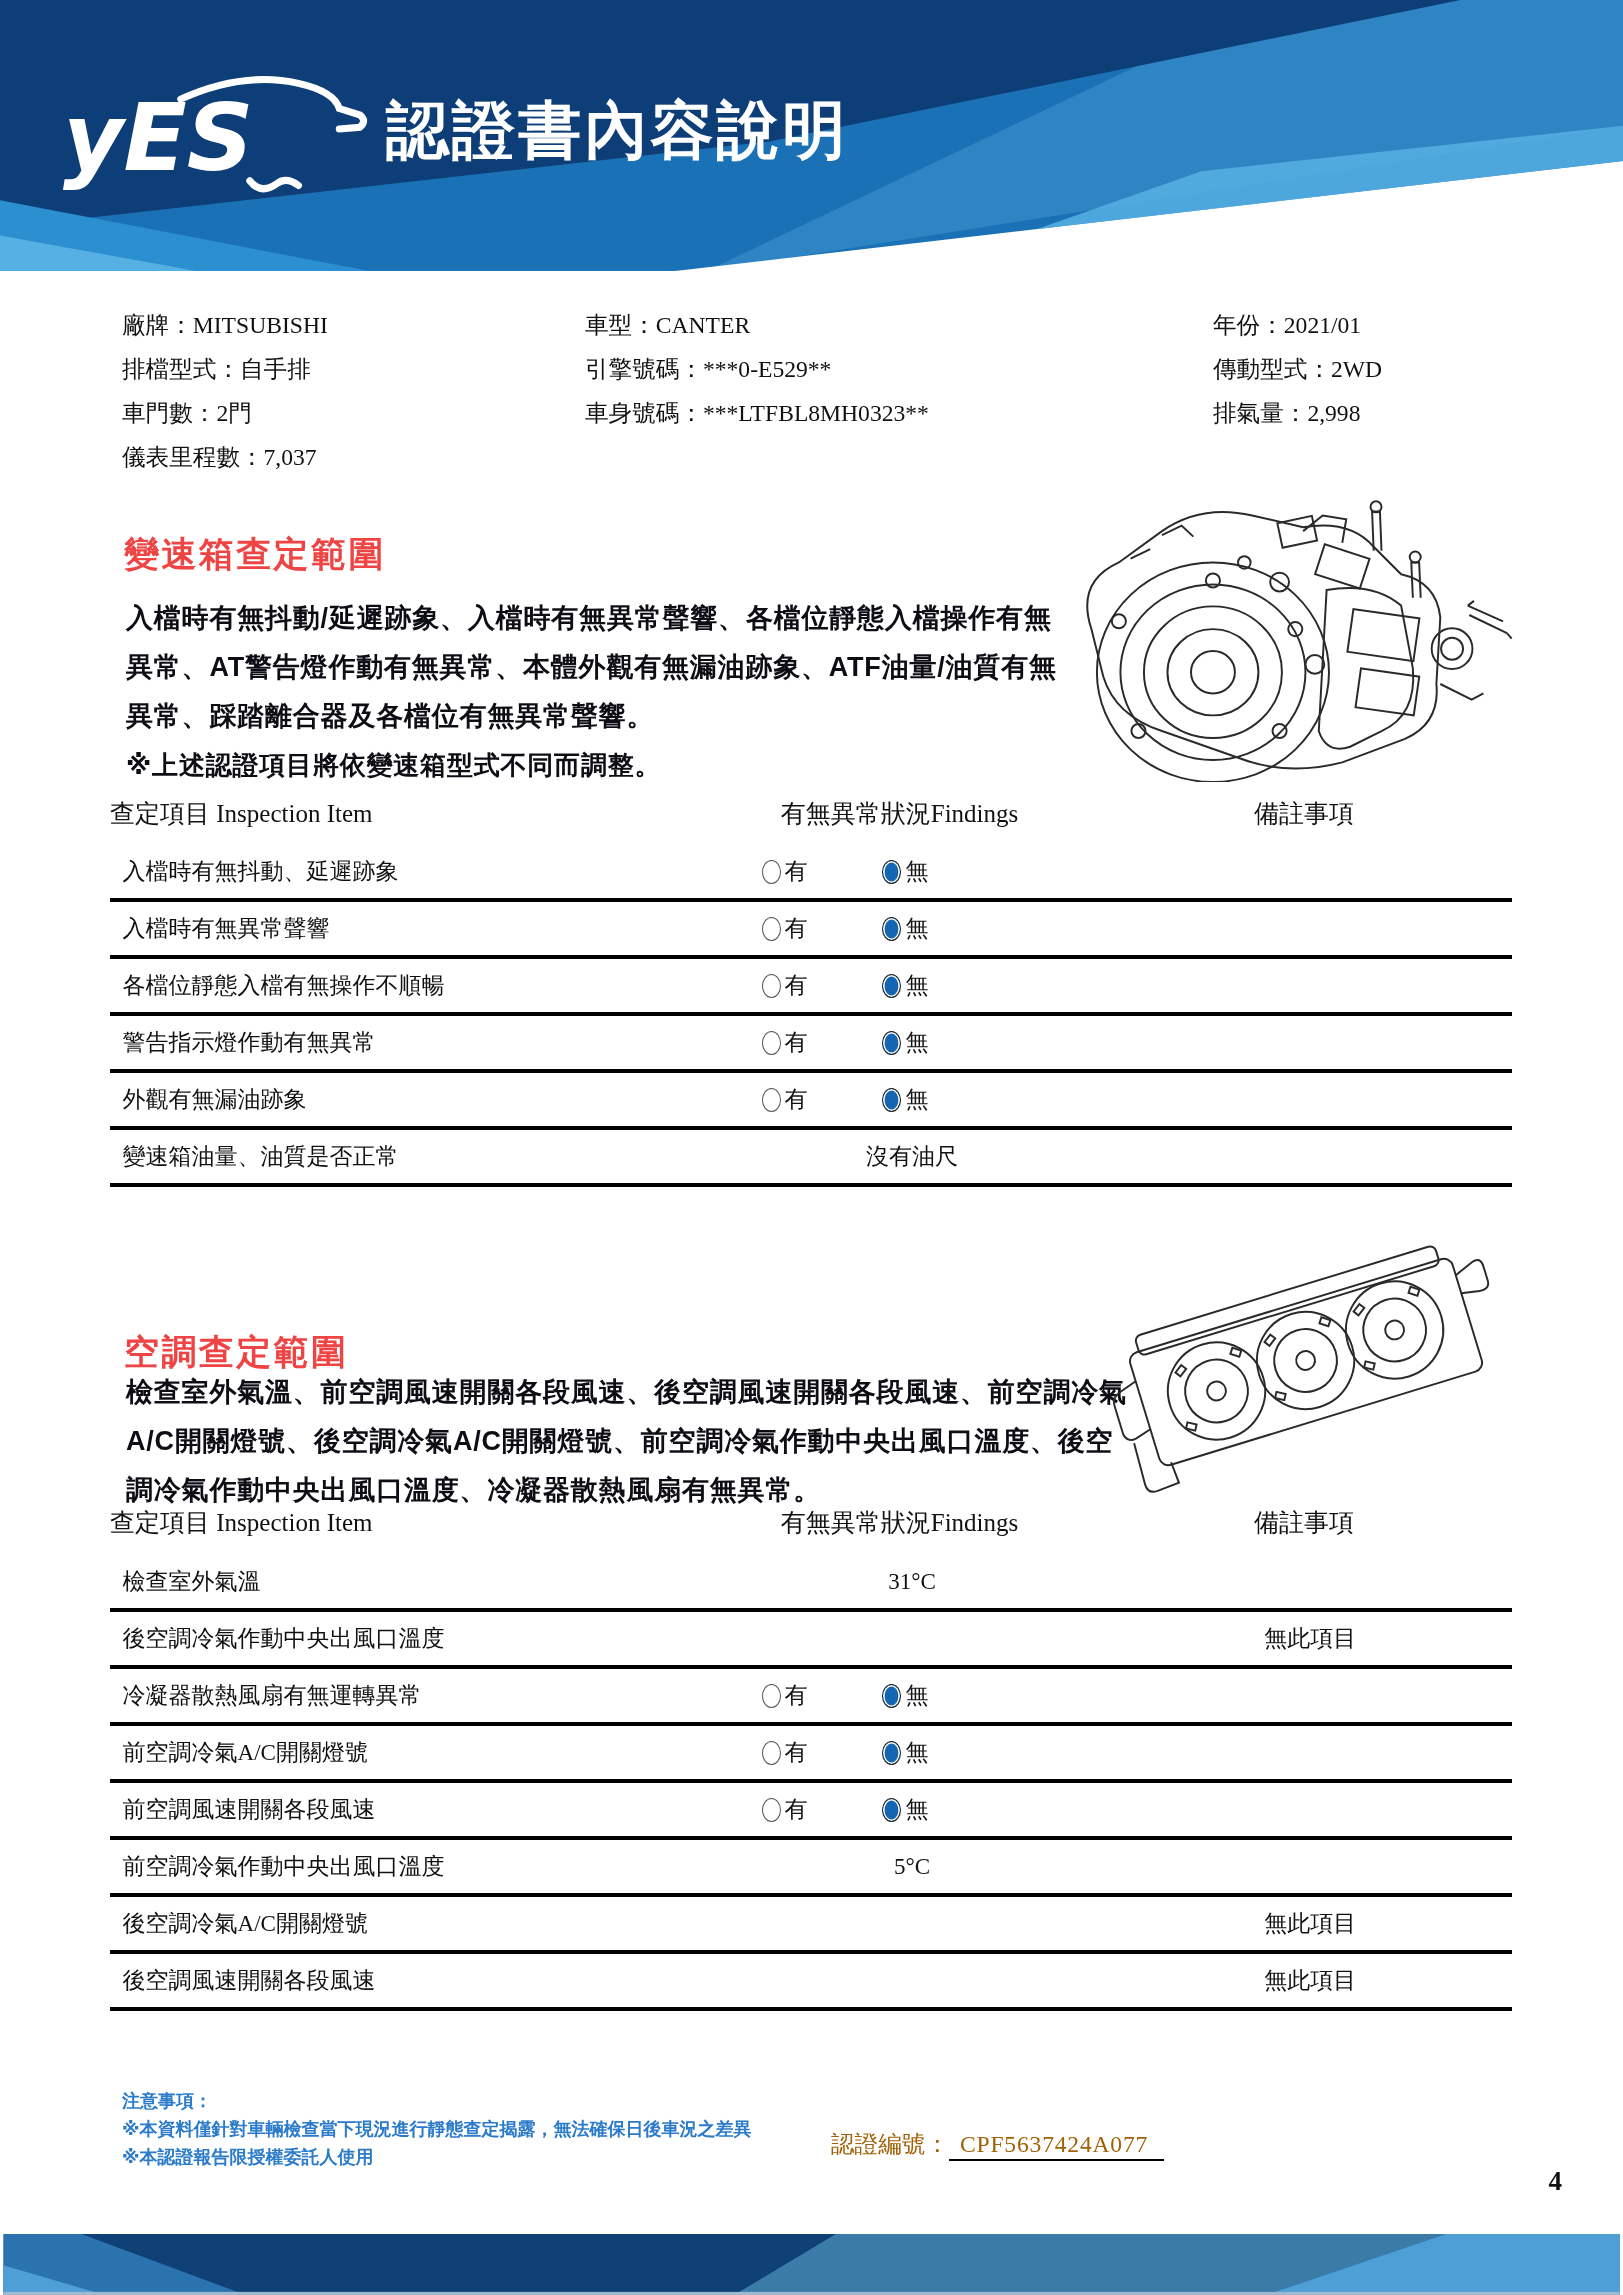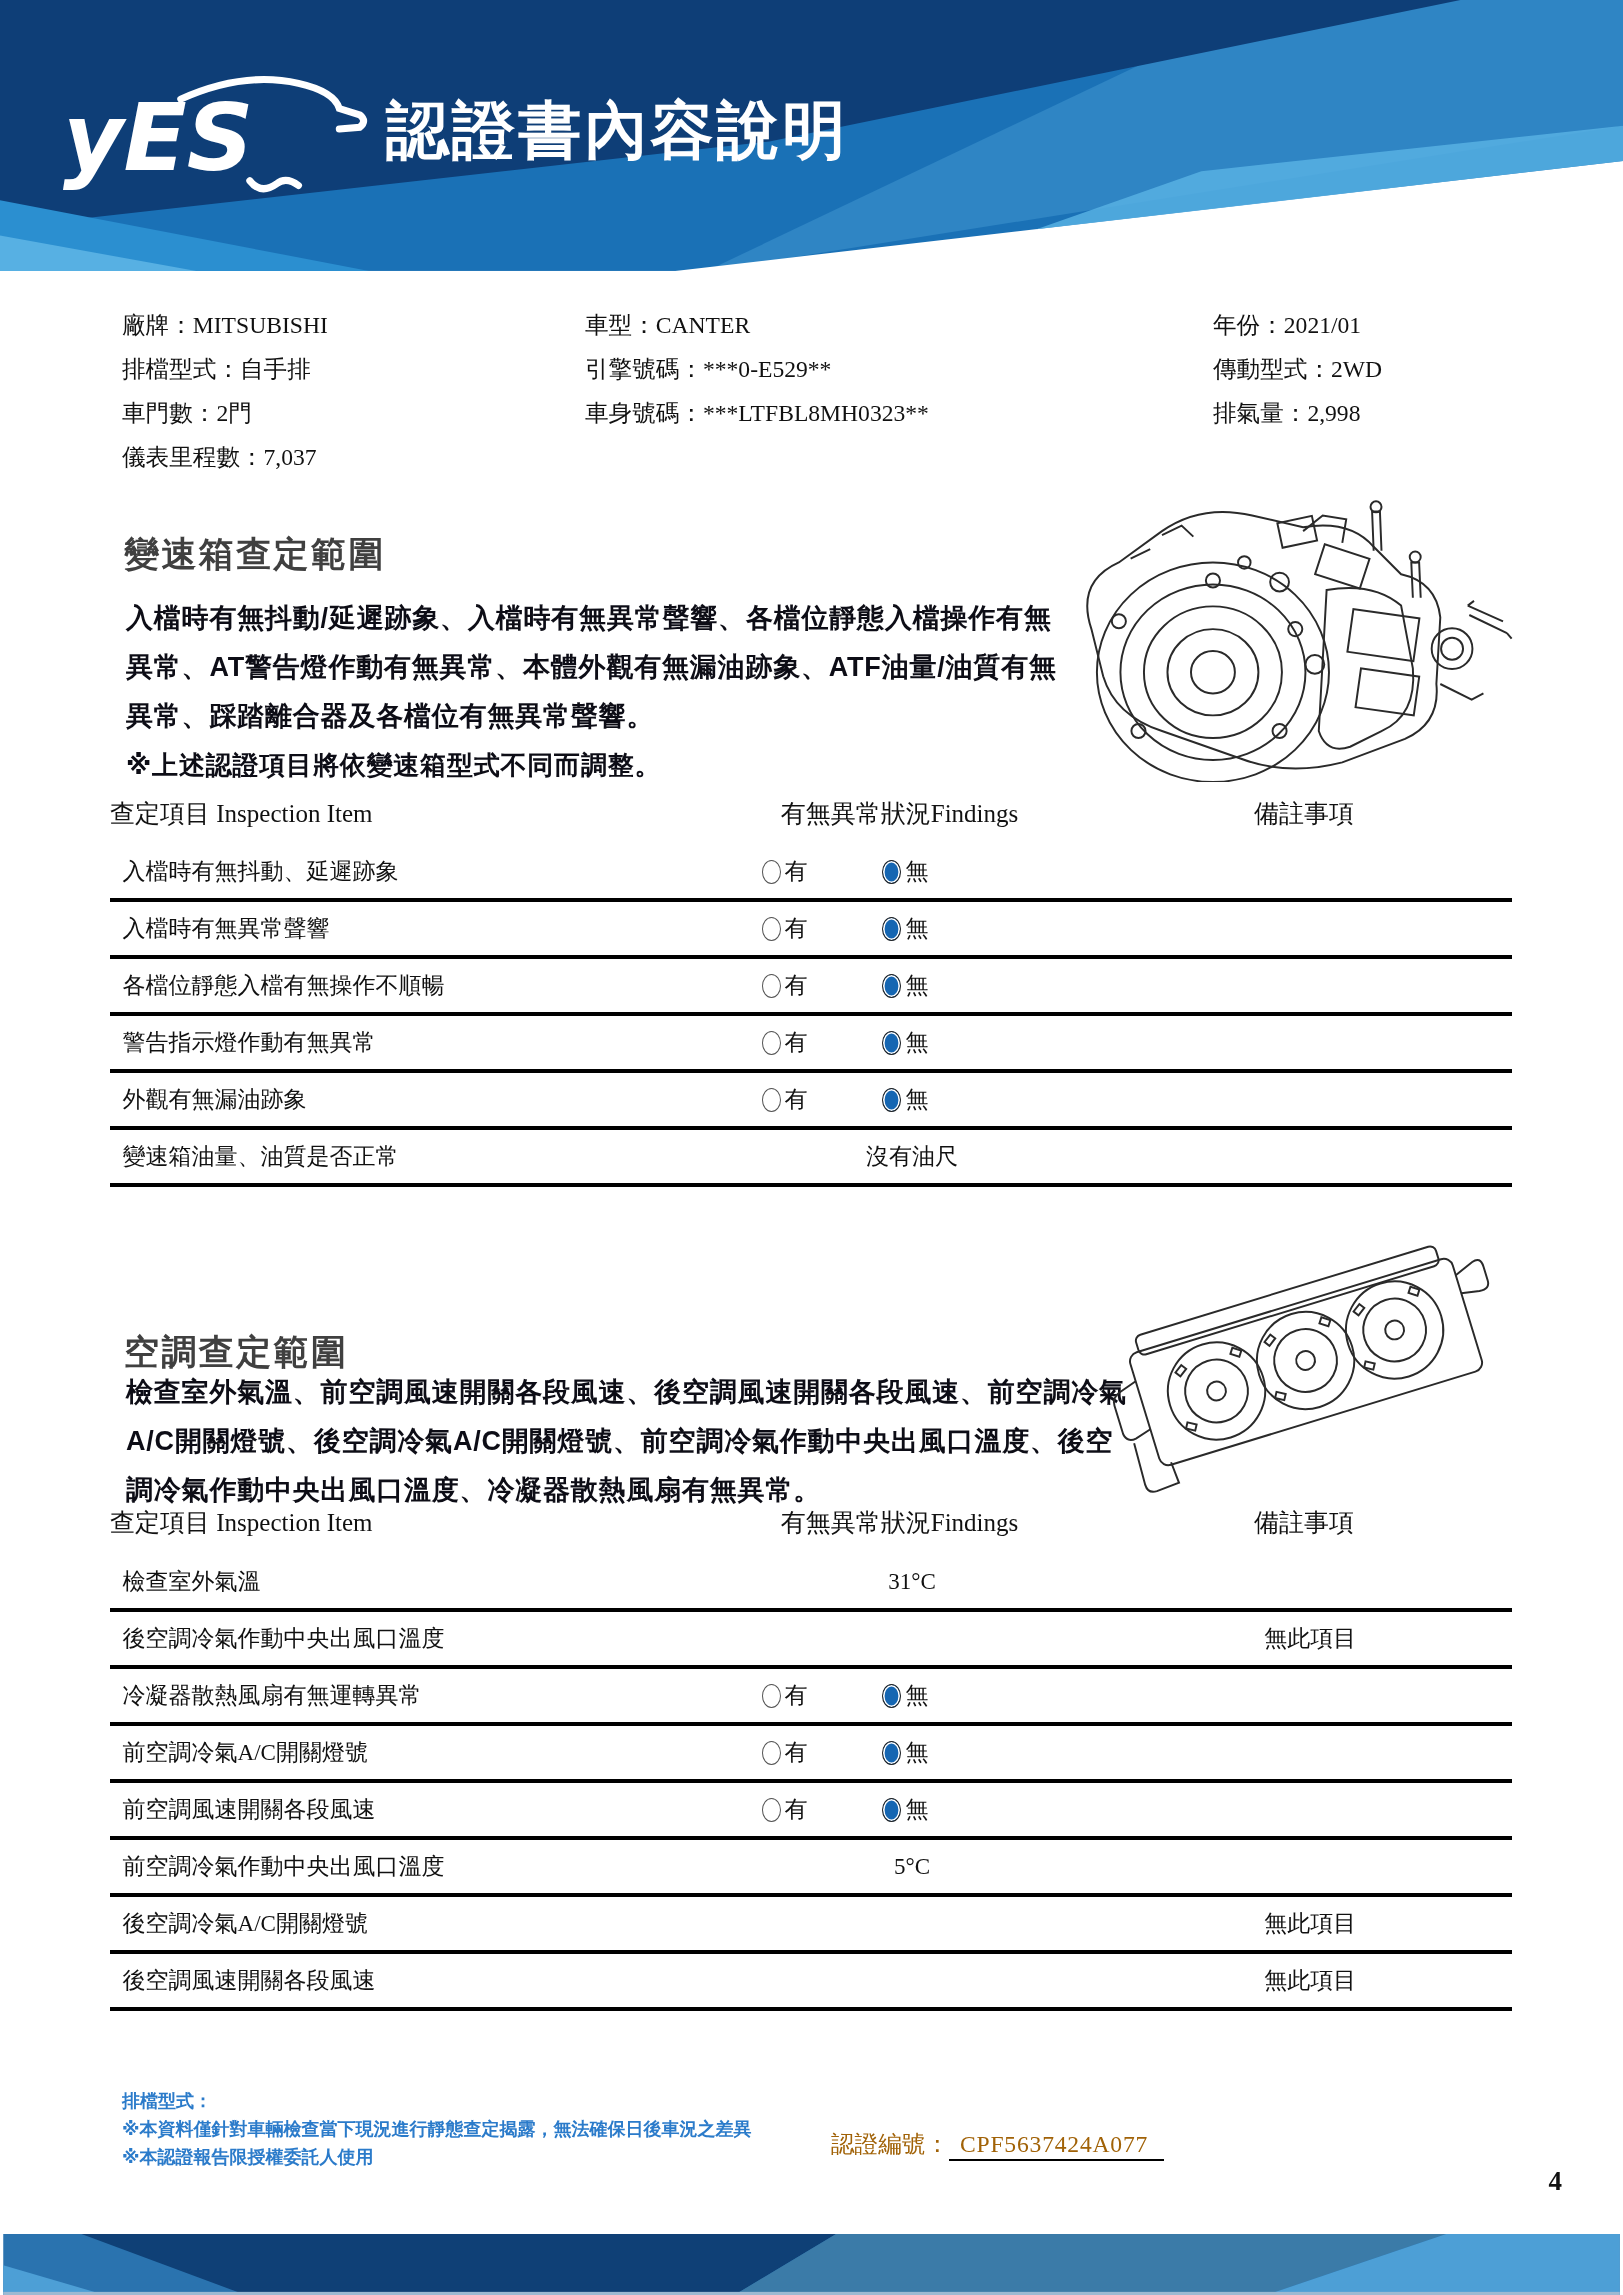--- a/index.html
+++ b/index.html
@@ -10,21 +10,21 @@
   .hdr svg{display:block;}
   .hdr-title{position:absolute;left:386px;top:88px;font-family:"Liberation Sans","DejaVu Sans",sans-serif;
              font-weight:bold;font-size:63px;color:#ffffff;letter-spacing:3.1px;}
   .logo-wrap{position:absolute;left:63px;top:69px;width:314px;height:134px;}
   
   .info{position:absolute;top:303px;left:0;width:1623px;font-size:23.6px;line-height:44px;}
   .info .col{position:absolute;top:0;white-space:nowrap;}
   .col1{left:122px;} .col2{left:585px;} .col3{left:1213px;}
   
   .sec-head{position:absolute;left:124px;font-family:"Liberation Sans","DejaVu Sans",sans-serif;
-            font-weight:900;font-size:35px;color:#404040;letter-spacing:2.4px;}
+            font-weight:900;font-size:35px;color:#ef4444;letter-spacing:2.4px;}
   .sec-desc{position:absolute;left:126px;font-family:"Liberation Sans","DejaVu Sans",sans-serif;
             font-weight:700;font-size:27px;line-height:49px;color:#0d0d16;letter-spacing:0.8px;}
   .sec-note{display:block;font-size:26px;}
   
   .tbl{position:absolute;left:110px;width:1402px;}
   .thead{display:flex;font-size:25px;align-items:center;}
   .thead .h1{flex:0 0 593px;}
   .thead .h2{flex:0 0 393px;text-align:center;}
   .thead .h3{flex:1;text-align:center;}
   .trow{display:flex;align-items:center;border-bottom:4.7px solid #000;height:53px;font-size:23px;}
@@ -345,21 +345,21 @@
     <div class="trow">
       <div class="c-item">後空調風速開關各段風速</div>
       <div class="c-find"></div>
       <div class="c-rem">
         <span>無此項目</span>
       </div>
     </div>
   </div>
 
   <div class="notes">
-    <div>排檔型式：</div>
+    <div>注意事項：</div>
     <div>※本資料僅針對車輛檢查當下現況進行靜態查定揭露，無法確保日後車況之差異</div>
     <div>※本認證報告限授權委託人使用</div>
   </div>
 
   <div class="cert">
     <span>認證編號：</span><span class="num">CPF5637424A077</span>
   </div>
 
   <div class="pagenum">4</div>
 

